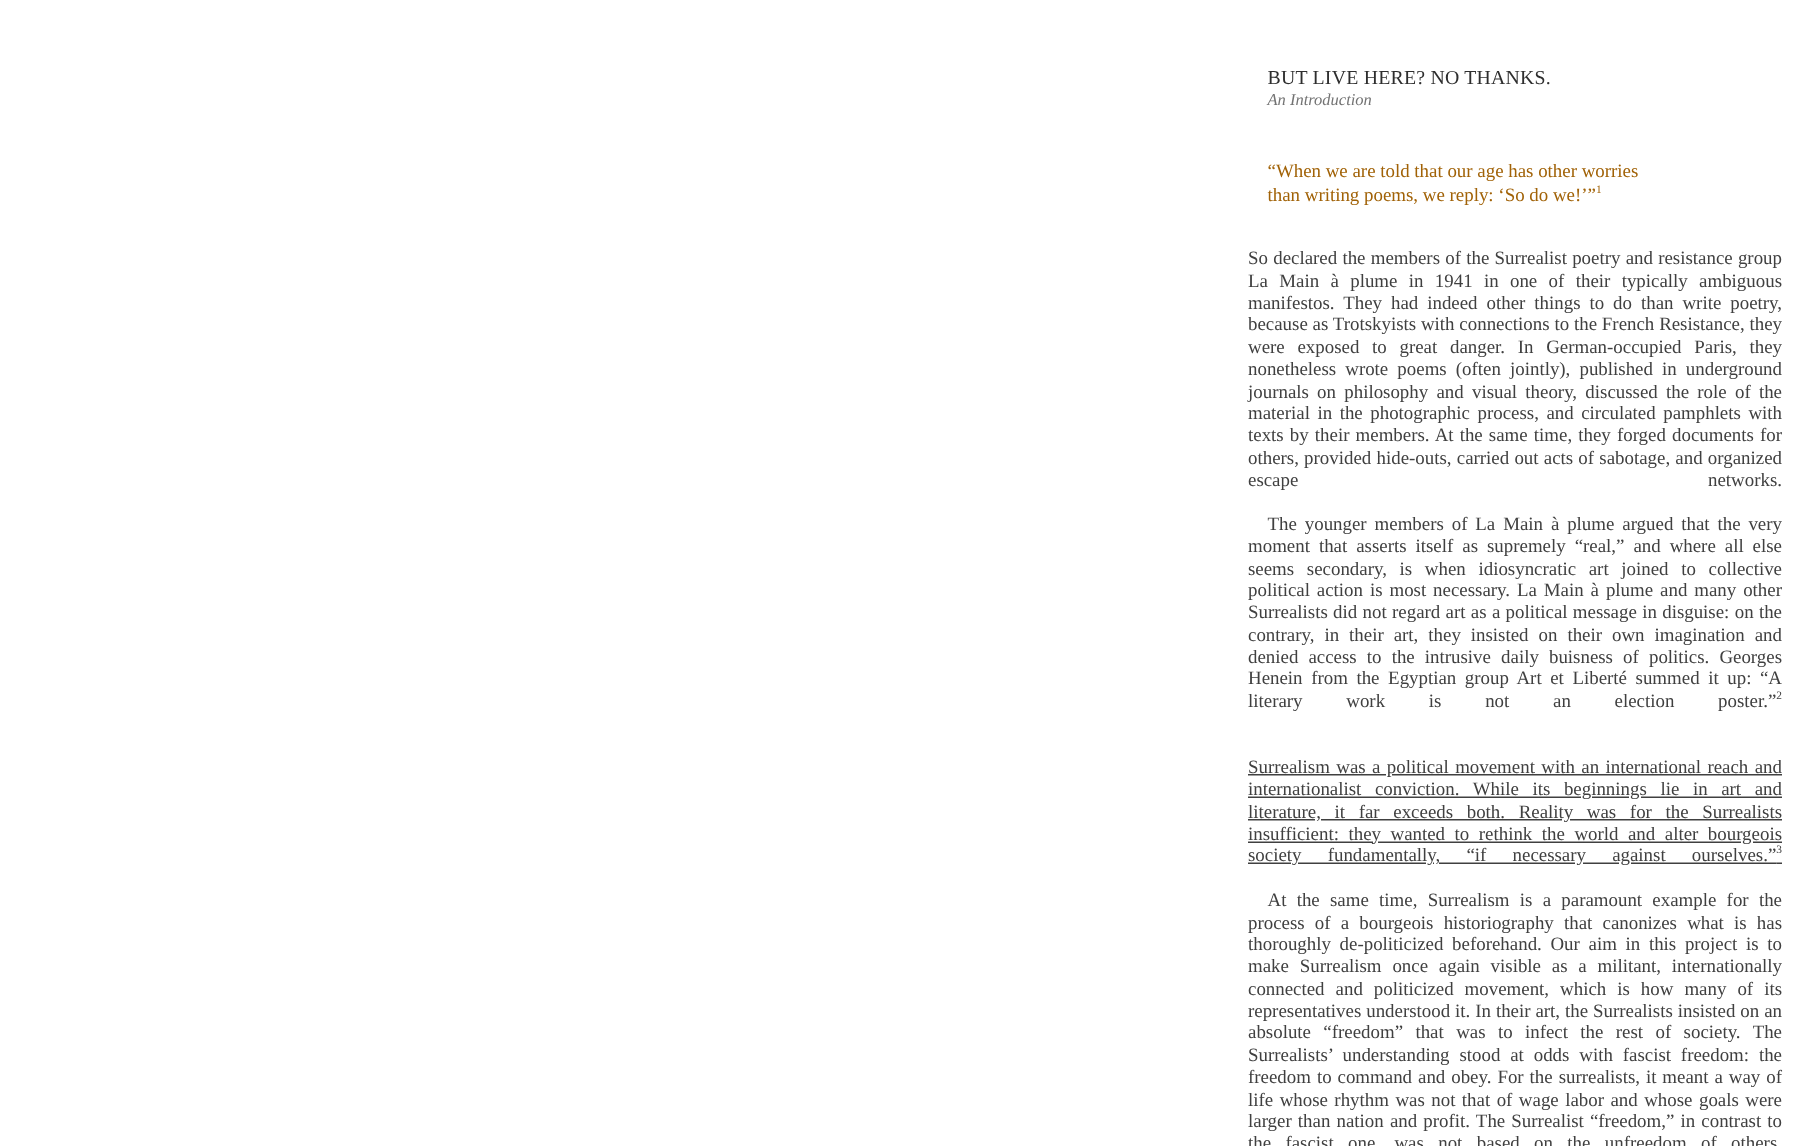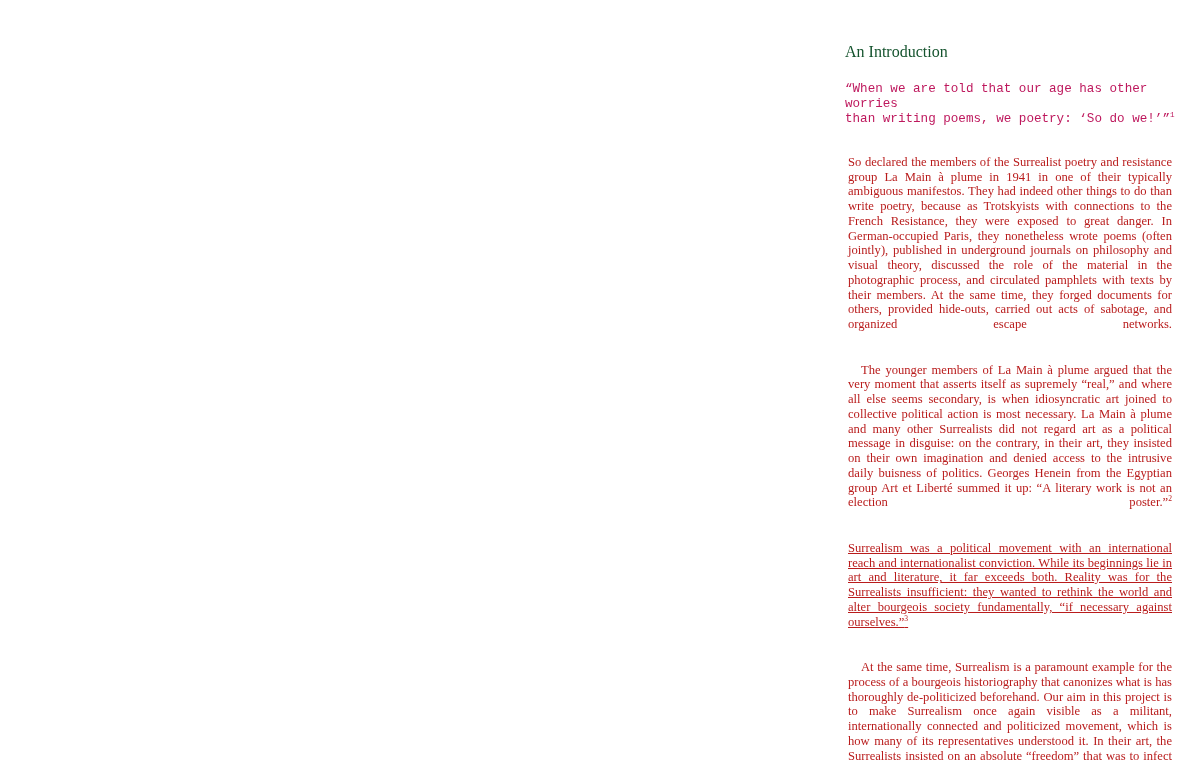--- a/index.html
+++ b/index.html
@@ -66,46 +66,46 @@
     margin-bottom: 0;
   }
   .title-line {
     font-size: 13.2px;
     line-height: 14.6px;
     letter-spacing: 0.15px;
     color: #2e2e2e;
     white-space: nowrap;
   }
   .subtitle-line {
-    font-size: 16px;
+    font-size: 11px;
     line-height: 14.6px;
-    color: #14532d;
+    color: #737373;
     white-space: nowrap;
+    font-style: italic;
   }
 
   .epigraph {
     margin-left: 13px;
-    margin-top: 22px;
+    margin-top: 33px;
     font-size: 12.6px;
     line-height: 15.4px;
-    color: #be185d;
-    font-family: Liberation Mono, monospace;
+    color: #a16207;
   }
   .epigraph p { margin: 0; }
 
   .body-text {
     margin-top: 27px;
   }
   .body-text p {
-    margin: 16px;
+    margin: 0;
     font-size: 12.6px;
     line-height: 14.75px;
     text-align: justify;
     text-justify: inter-word;
-    color: #b91c1c;
+    color: #404040;
     hyphens: none;
   }
   .body-text p.indent {
     text-indent: 13px;
   }
   .body-text p.para-gap {
     margin-top: 14.75px;
     text-decoration: underline;
   }
 
@@ -132,26 +132,27 @@
   <div class="running-head rh-folio-recto">013</div>
 
   <div class="page page-verso">
     <div class="verso-blank"></div>
   </div>
 
   <div class="page page-recto">
     <div class="text-column">
 
       <div class="title-block">
+        <div class="title-line">BUT LIVE HERE? NO THANKS.</div>
         <div class="subtitle-line">An Introduction</div>
       </div>
 
       <div class="epigraph">
         <p>“When we are told that our age has other worries</p>
-        <p><span>than writing poems, we poetry: ‘So do we!’”</span><sup class="fn">1</sup></p>
+        <p><span>than writing poems, we reply: ‘So do we!’”</span><sup class="fn">1</sup></p>
       </div>
 
       <div class="body-text" id="body-text">
           <p><span>So declared the members of the Surrealist poetry and resistance group La Main à plume in 1941 in one of their typically ambiguous manifestos. They had indeed other things to do than write poetry, because as Trotskyists with connections to the French Resistance, they were exposed to great danger. In German-occupied Paris, they nonetheless wrote poems (often jointly), published in underground journals on philosophy and visual theory, discussed the role of the material in the photographic process, and circulated pamphlets with texts by their members. At the same time, they forged documents for others, provided hide-outs, carried out acts of sabotage, and organized escape networks.</span></p>
           <p class="indent"><span>The younger members of La Main à plume argued that the very moment that asserts itself as supremely “real,” and where all else seems secondary, is when idiosyncratic art joined to collective political action is most necessary. La Main à plume and many other Surrealists did not regard art as a political message in disguise: on the contrary, in their art, they insisted on their own imagination and denied access to the intrusive daily buisness of politics. Georges Henein from the Egyptian group Art et Liberté summed it up: “A literary work is not an election poster.”</span><sup class="fn">2</sup></p>
           <p class="para-gap"><span>Surrealism was a political movement with an international reach and internationalist conviction. While its beginnings lie in art and literature, it far exceeds both. Reality was for the Surrealists insufficient: they wanted to rethink the world and alter bourgeois society fundamentally, “if necessary against ourselves.”</span><sup class="fn">3</sup></p>
           <p class="indent"><span>At the same time, Surrealism is a paramount example for the process of a bourgeois historiography that canonizes what is has thoroughly de-politicized beforehand. Our aim in this project is to make Surrealism once again visible as a militant, internationally connected and politicized movement, which is how many of its representatives understood it. In their art, the Surrealists insisted on an absolute “freedom” that was to infect the rest of society. The Surrealists’ understanding stood at odds with fascist freedom: the freedom to command and obey. For the surrealists, it meant a way of life whose rhythm was not that of wage labor and whose goals were larger than nation and profit. The Surrealist “freedom,” in contrast to the fascist one, was not based on the unfreedom of others.</span></p>
         </div>
 
     </div>

